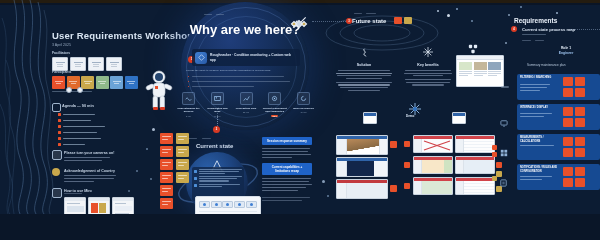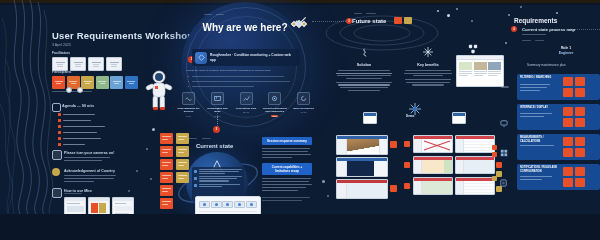--- a/index.html
+++ b/index.html
@@ -42,21 +42,21 @@
   .sechd{position:absolute;font-size:3.6px;font-weight:bold;color:#c9d7e8;}
 
   .howcard{position:absolute;width:20px;height:22px;background:#f3f5f8;border:.4px solid #cbd4de;border-radius:1px;}
 
   
   .bigcircle{position:absolute;left:181px;top:2px;width:128px;height:128px;border-radius:50%;
       background:radial-gradient(circle at 38% 30%, #1f3d7a 0%, #16305e 35%, #102544 62%, #0d1c35 100%);
       box-shadow:0 0 26px 10px rgba(26,60,120,.35);}
   .ringA{position:absolute;left:186px;top:7px;width:118px;height:118px;border-radius:50%;border:.6px solid rgba(120,165,235,.22);}
   .ringB{position:absolute;left:195px;top:16px;width:100px;height:100px;border-radius:50%;border:.6px solid rgba(120,165,235,.16);}
-  .whytitle{position:absolute;left:181px;top:22px;width:128px;text-align:center;font-size:10px;font-weight:bold;color:#ffffff;line-height:1.25;}
+  .whytitle{position:absolute;left:181px;top:22px;width:128px;text-align:center;font-size:13px;font-weight:bold;color:#ffffff;line-height:1.25;}
   .whybox{position:absolute;left:192px;top:49px;width:108px;height:17px;background:rgba(13,32,62,.85);border-radius:2px;display:flex;align-items:center;gap:3px;padding:0 3px;box-sizing:border-box;}
   .whybox .dia{width:12px;height:12px;border-radius:3px;background:linear-gradient(135deg,#3f7fd4,#2a5ba8);flex:none;display:flex;align-items:center;justify-content:center;}
   .whybox .dtxt{font-size:3.3px;font-weight:bold;color:#dce8f8;line-height:1.35;}
   .whysub{position:absolute;left:186px;top:69px;width:118px;font-size:2.5px;color:#9fb6d4;line-height:1.5;}
   .bull{position:absolute;width:1.4px;height:1.4px;background:#e8502a;border-radius:50%;}
 
   .redchip{position:absolute;border-radius:50%;background:#d93b24;display:flex;align-items:center;justify-content:center;color:#fff;font-size:2.6px;font-weight:bold;}
 
   .icorow{position:absolute;left:176px;top:92px;width:140px;display:flex;justify-content:space-between;}
   .icocell{width:25px;text-align:center;}

